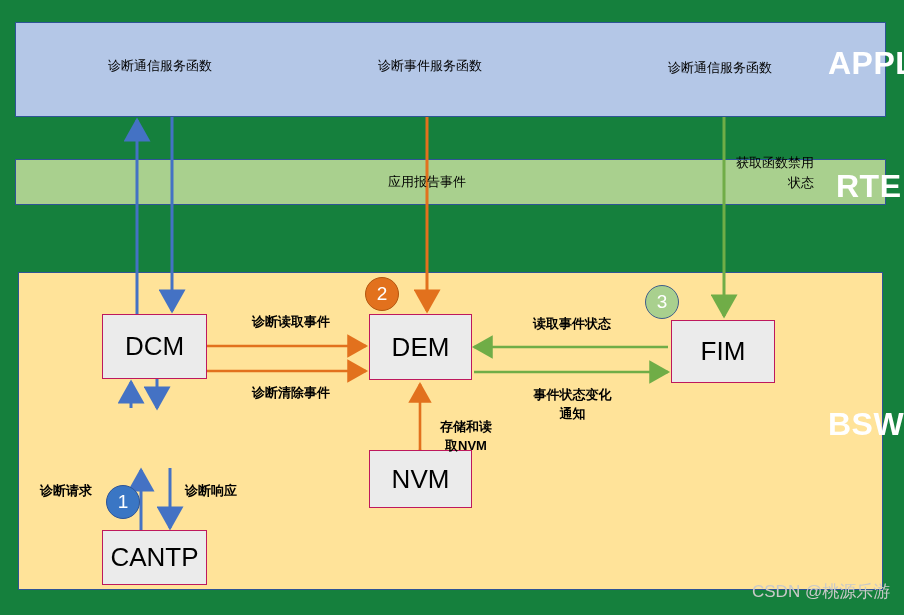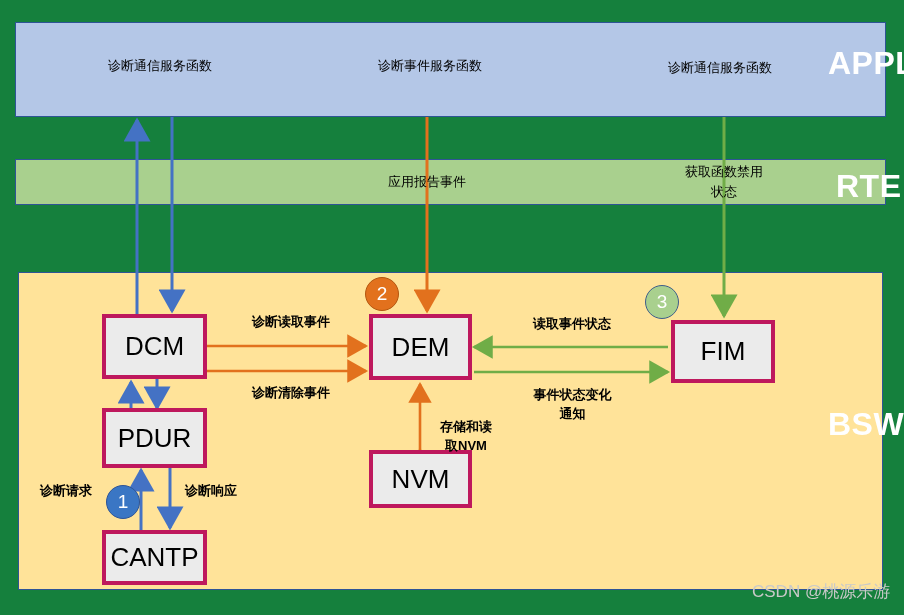--- a/index.html
+++ b/index.html
@@ -59,21 +59,21 @@
     line-height: 20px;
     text-align: center;
     white-space: pre-line;
     z-index: 4;
   }
 
   .module {
     position: absolute;
     box-sizing: border-box;
     background: #ebebeb;
-    border: 4px solid #be185d;
+    border: 1px solid #be185d;
     display: flex;
     align-items: center;
     justify-content: center;
     font-size: 26px;
     color: #000000;
     z-index: 3;
   }
 
   .edge-label {
     position: absolute;
@@ -166,30 +166,29 @@
   <div class="band-note" style="left:60px; top:56px; width:200px;">诊断通信服务函数</div>
 
   <div class="band-note" style="left:330px; top:56px; width:200px;">诊断事件服务函数</div>
 
   <div class="band-note" style="left:630px; top:58px; width:180px;">诊断通信服务函数</div>
 
   <div class="band-tag" style="left:828px; top:45px;">APPL</div>
 
   <div class="band-note" style="left:327px; top:172px; width:200px;">应用报告事件</div>
 
-  <div class="band-note" style="left:634px; top:162px; width:180px;">获取函数禁用
+  <div class="band-note" style="left:634px; top:153px; width:180px;text-align:right;">获取函数禁用
 状态</div>
 
   <div class="band-tag" style="left:836px; top:168px;">RTE</div>
 
   <div class="band-tag" style="left:828px; top:406px;">BSW</div>
 
   <div class="module" style="left:102px; top:314px; width:105px; height:65px;">DCM</div>
 
-  <div class="module" style="left:102px; top:408px; width:105px; height:60px;">PDUR</div>
 
   <div class="module" style="left:102px; top:530px; width:105px; height:55px;">CANTP</div>
 
   <div class="module" style="left:369px; top:314px; width:103px; height:66px;">DEM</div>
 
   <div class="module" style="left:369px; top:450px; width:103px; height:58px;">NVM</div>
 
   <div class="module" style="left:671px; top:320px; width:104px; height:63px;">FIM</div>
 
   <div class="edge-label" style="left:216px; top:312px; width:150px;">诊断读取事件</div>

